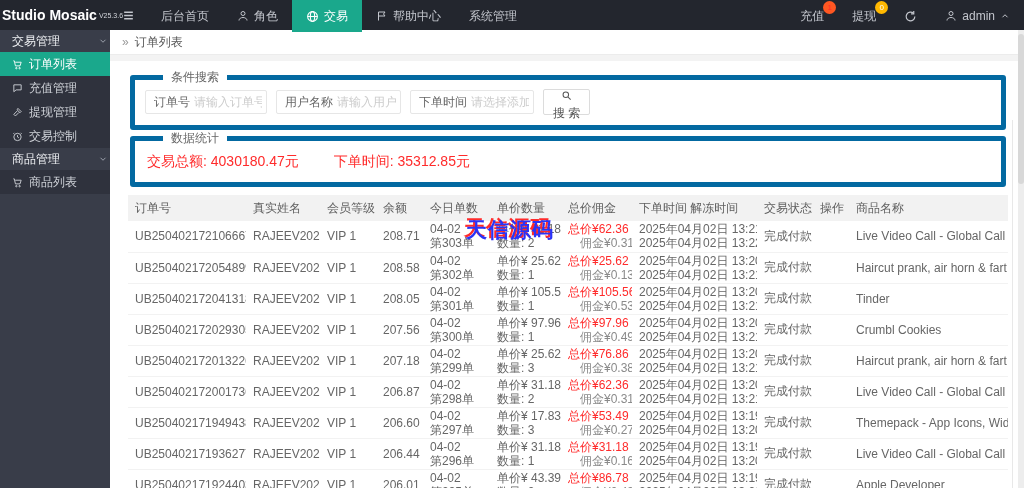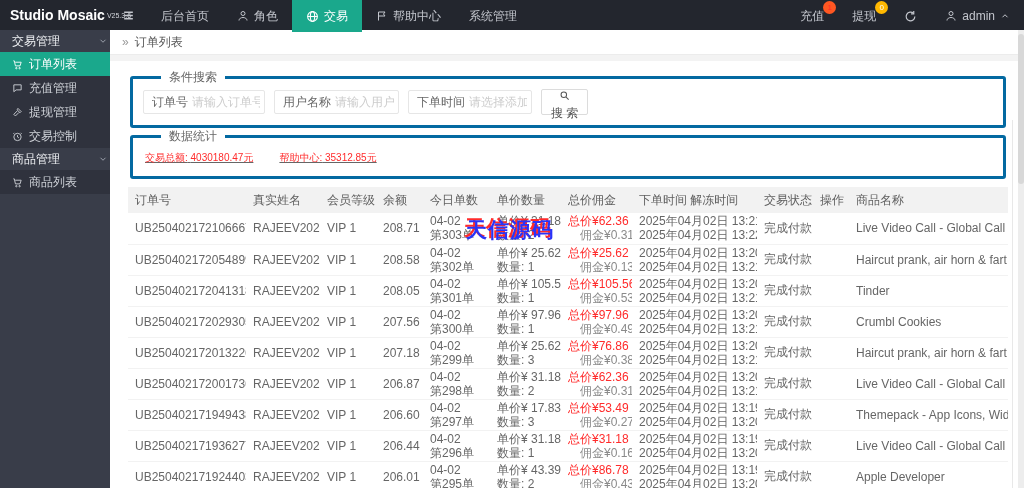--- a/index.html
+++ b/index.html
@@ -7,21 +7,21 @@
   body {
     position: relative;
     background:#fff;
     font-family:"Liberation Sans","DejaVu Sans",sans-serif;
     font-size:12px; color:#666;
   }
   svg { display:block; }
 
   
   .navbar{position:absolute;top:0;left:0;width:1024px;height:30px;background:#23262e;display:flex;align-items:stretch;color:#c3c6cd;z-index:20;}
-  .brand{width:110px;display:flex;align-items:center;padding-left:10px;color:#fff;font-weight:bold;font-size:14px;white-space:nowrap;}
+  .brand{width:110px;display:flex;align-items:center;padding-left:2px;color:#fff;font-weight:bold;font-size:14px;white-space:nowrap;}
   .brand sup{font-size:7px;margin-left:2px;font-weight:normal;color:#d4d7dd;line-height:1;}
   .nav-item{display:flex;align-items:center;gap:5px;padding:16px 14px;font-size:12px;cursor:pointer;white-space:nowrap;position:relative;}
   .nav-item.active{background:#1aa88c;color:#fff;}
   .nav-item .ic{display:flex;align-items:center;}
   .hamburger{padding:0 12px;}
   .nav-right{margin-left:auto;display:flex;align-items:stretch;}
   .badge{position:absolute;top:1px;right:2px;min-width:13px;height:13px;border-radius:7px;font-size:8px;line-height:13px;text-align:center;color:#fff;padding:0 2px;}
   .badge.red{background:#ff5722;}
   .badge.orange{background:#ffb800;}
 
@@ -33,33 +33,33 @@
   .side-item.active{background:#1aa88c;color:#fff;}
 
   
   .main{position:absolute;left:110px;top:30px;width:914px;height:458px;background:#fff;}
   .breadcrumb{height:25px;display:flex;align-items:center;gap:6px;padding-left:12px;border-bottom:1px solid #ececec;font-size:12px;background:#fff;}
   .breadcrumb .sym{color:#999;}
   .breadcrumb .cur{color:#555;}
   .gap{height:6px;background:#f3f3f3;}
   .content{padding:8px 0 0 10px;position:relative;}
 
-  fieldset.box{border:3px solid #0369a1;border-radius:3px;margin:0 18px 0 10px;padding:0 10px 8px 10px;background:#fff;}
+  fieldset.box{border:5px solid #0369a1;border-radius:3px;margin:0 18px 0 10px;padding:0 10px 8px 10px;background:#fff;}
   fieldset.box + fieldset.box{}
   fieldset.box legend{font-size:12px;color:#666;padding:0 8px;margin-left:18px;}
 
   .search-row{display:flex;align-items:center;gap:9px;padding:3px 0 2px 0;}
   .sbox{display:flex;align-items:center;height:24px;border:1px solid #e6e6e6;border-radius:2px;background:#fff;}
   .sbox label{padding:0 4px 0 8px;color:#666;white-space:nowrap;font-size:12px;}
   .sbox input{border:0;outline:0;min-width:0;flex:1;font-size:12px;color:#666;padding-right:4px;background:transparent;}
   .sbox input::placeholder{color:#ccc;}
   .w1{width:122px;} .w2{width:125px;} .w3{width:124px;}
   .search-btn{height:26px;padding:0 9px;border:1px solid #dcdcdc;background:#fff;border-radius:2px;color:#565656;font-size:12px;display:flex;align-items:center;gap:4px;cursor:pointer;flex-direction:column;}
 
-  .stats-row{display:flex;gap:26px;padding:6px 0 3px 2px;font-size:10px;text-decoration:underline;}
+  .stats-row{display:flex;gap:35px;padding:6px 0 3px 2px;font-size:14px;}
   .stat{color:#ff2b2b;white-space:nowrap;}
 
   
   .table-wrap{margin:8px 18px 0 8px;position:relative;}
   table{border-collapse:collapse;table-layout:fixed;width:880px;font-size:12px;}
   thead th{background:#f2f2f2;height:26px;font-weight:normal;text-align:left;padding:0 4px 0 7px;color:#5f5f5f;white-space:nowrap;overflow:hidden;}
   tbody td{height:31px;padding:1px 4px 1px 7px;border-bottom:1px solid #f2f2f2;color:#666;white-space:nowrap;overflow:hidden;vertical-align:middle;}
   .two div{line-height:14px;}
   .red{color:#ff2b2b;}
   .dim{color:#8a8a8a;margin-left:12px;}
@@ -252,21 +252,21 @@
           </span>
           <span>搜 索</span>
         </button>
       </div>
     </fieldset>
 
     <fieldset class="box">
       <legend>数据统计</legend>
       <div class="stats-row">
         <span class="stat"><span>交易总额:</span> <span>4030180.47元</span></span>
-        <span class="stat"><span>帮助中心:</span> <span>35312.85元</span></span>
+        <span class="stat"><span>下单时间:</span> <span>35312.85元</span></span>
       </div>
     </fieldset>
 
     <div class="table-wrap">
       <table>
         <colgroup>
           <col style="width:118px">
             <col style="width:74px">
             <col style="width:56px">
             <col style="width:47px">

